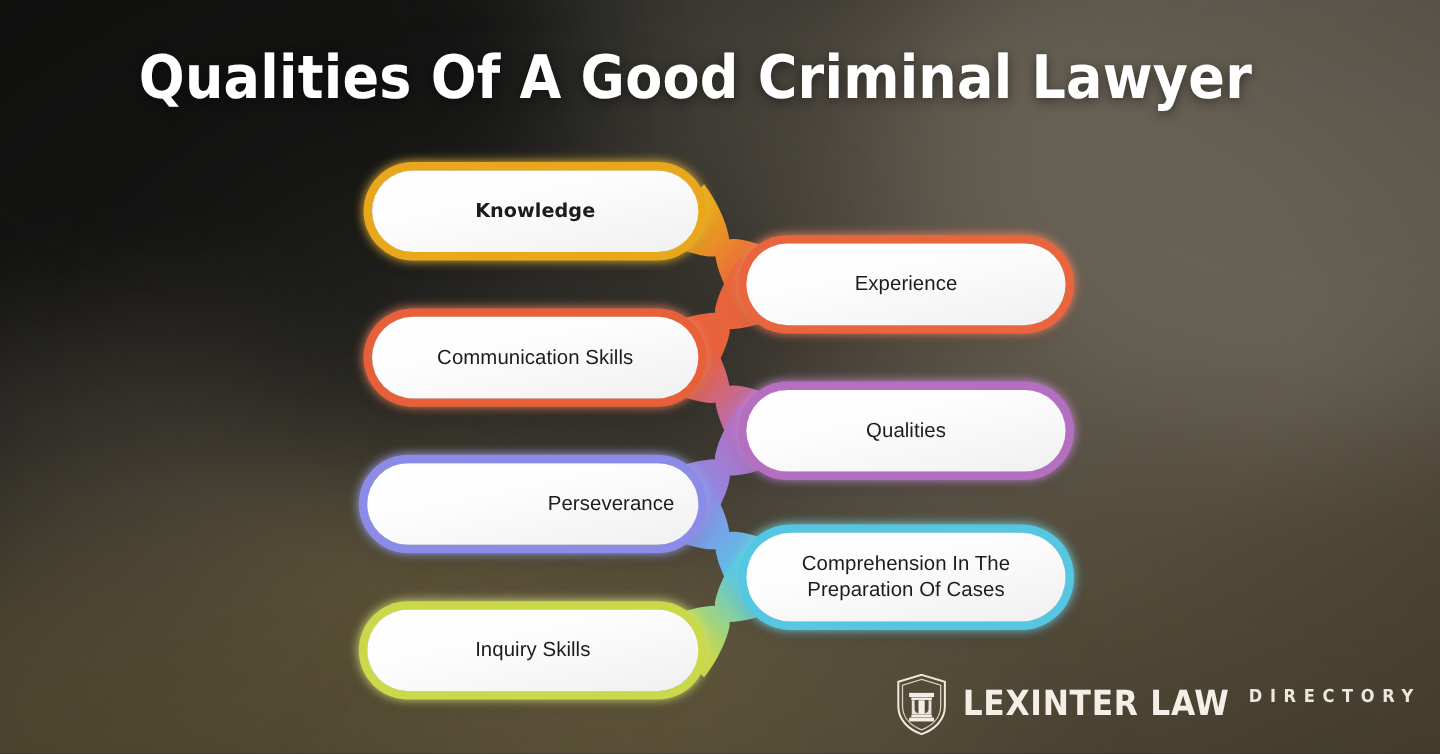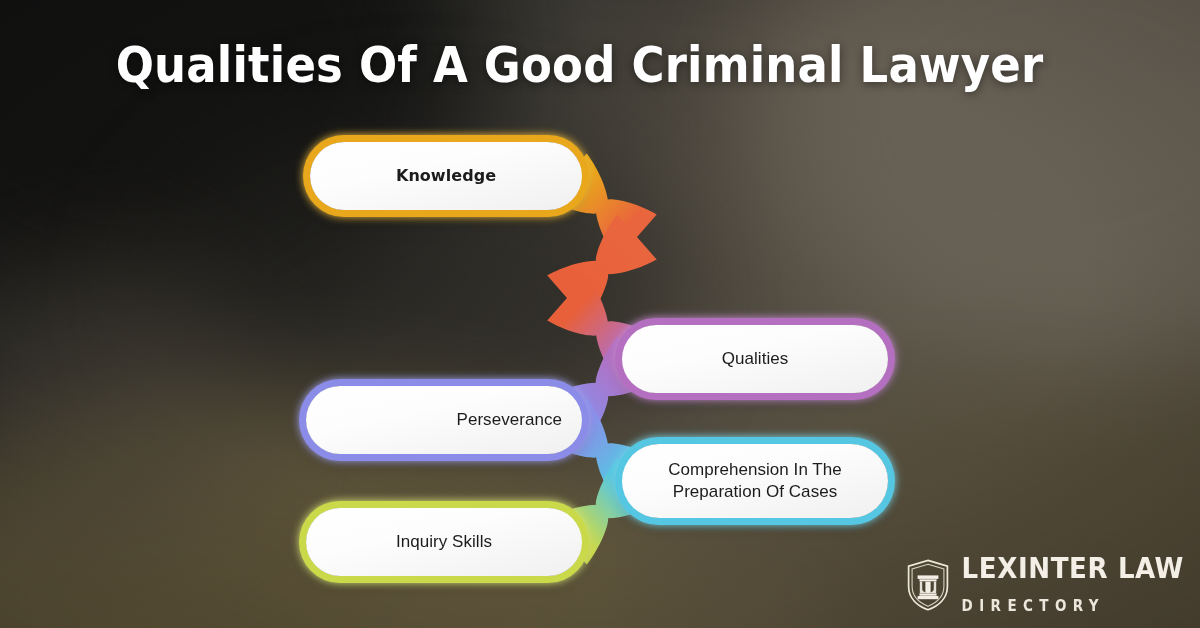--- a/index.html
+++ b/index.html
@@ -126,21 +126,21 @@
 
   
   .logo {
     position:absolute;
     right:16px; bottom:14px;
     display:flex;
     align-items:center;
     gap:11px;
   }
   .logo-shield { width:46px; height:54px; display:block; flex:0 0 auto; }
-  .logo-words { display:flex; flex-direction:column; gap:16px; }
+  .logo-words { display:flex; gap:16px; }
   .logo-name {
     font-family:"DejaVu Sans Condensed","Liberation Sans Narrow","Liberation Sans", sans-serif;
     font-weight:bold;
     font-size:29px;
     line-height:.96;
     letter-spacing:.6px;
     color:#f3efe6;
     white-space:nowrap;
   }
   .logo-sub {
@@ -223,20 +223,26 @@
               <stop offset="0" stop-color="#56c7e2"></stop>
               <stop offset="1" stop-color="#c9d94a"></stop>
             </linearGradient>
           </defs>
           <path d="M 96.29065157096659 23.382714917502632 C 78.8383342881926 45.75382623235216 73.60899433911247 68.01851809406348 75.08719547128997 69.71481447525079 C 50.8383342881926 70.15382623235216 26.29065157096658 84.38271491750262 26.29065157096658 84.38271491750262 L 65.70934842903341 129.61728508249738 C 83.1616657118074 107.24617376764785 88.39100566088753 84.98148190593652 86.91280452871003 83.28518552474921 C 111.16166571180742 82.84617376764784 135.7093484290334 68.61728508249738 135.7093484290334 68.61728508249738 Z" fill="url(#ng5)"></path>
         </svg>
       </div>
     <div class="pill-layer" id="pill-container">
         <div class="pill emphasis" style="--ring: #e9a81b; --glow: #f0bd3e; left: 310px; top: 142px; width: 272px;">
           <span class="pill-label">Knowledge</span>
+        </div>
+        <div class="pill" style="--ring: #e9653d; --glow: #ef8a63; left: 622px; top: 203px; width: 266px;">
+          <span class="pill-label">Experience</span>
+        </div>
+        <div class="pill" style="--ring: #e8603a; --glow: #ef8a63; left: 310px; top: 264px; width: 272px;">
+          <span class="pill-label">Communication Skills</span>
         </div>
         <div class="pill" style="--ring: #b46fc0; --glow: #c98fd4; left: 622px; top: 325px; width: 266px;">
           <span class="pill-label">Qualities</span>
         </div>
         <div class="pill" style="--ring: #8b8ce8; --glow: #a5a6ef; left: 306px; top: 386px; width: 276px; justify-content: flex-end;">
           <span class="pill-label">Perseverance</span>
         </div>
         <div class="pill two-line" style="--ring: #56c7e2; --glow: #7bd7ea; left: 622px; top: 444px; width: 266px;">
           <span class="pill-label">Comprehension In The
 Preparation Of Cases</span>

